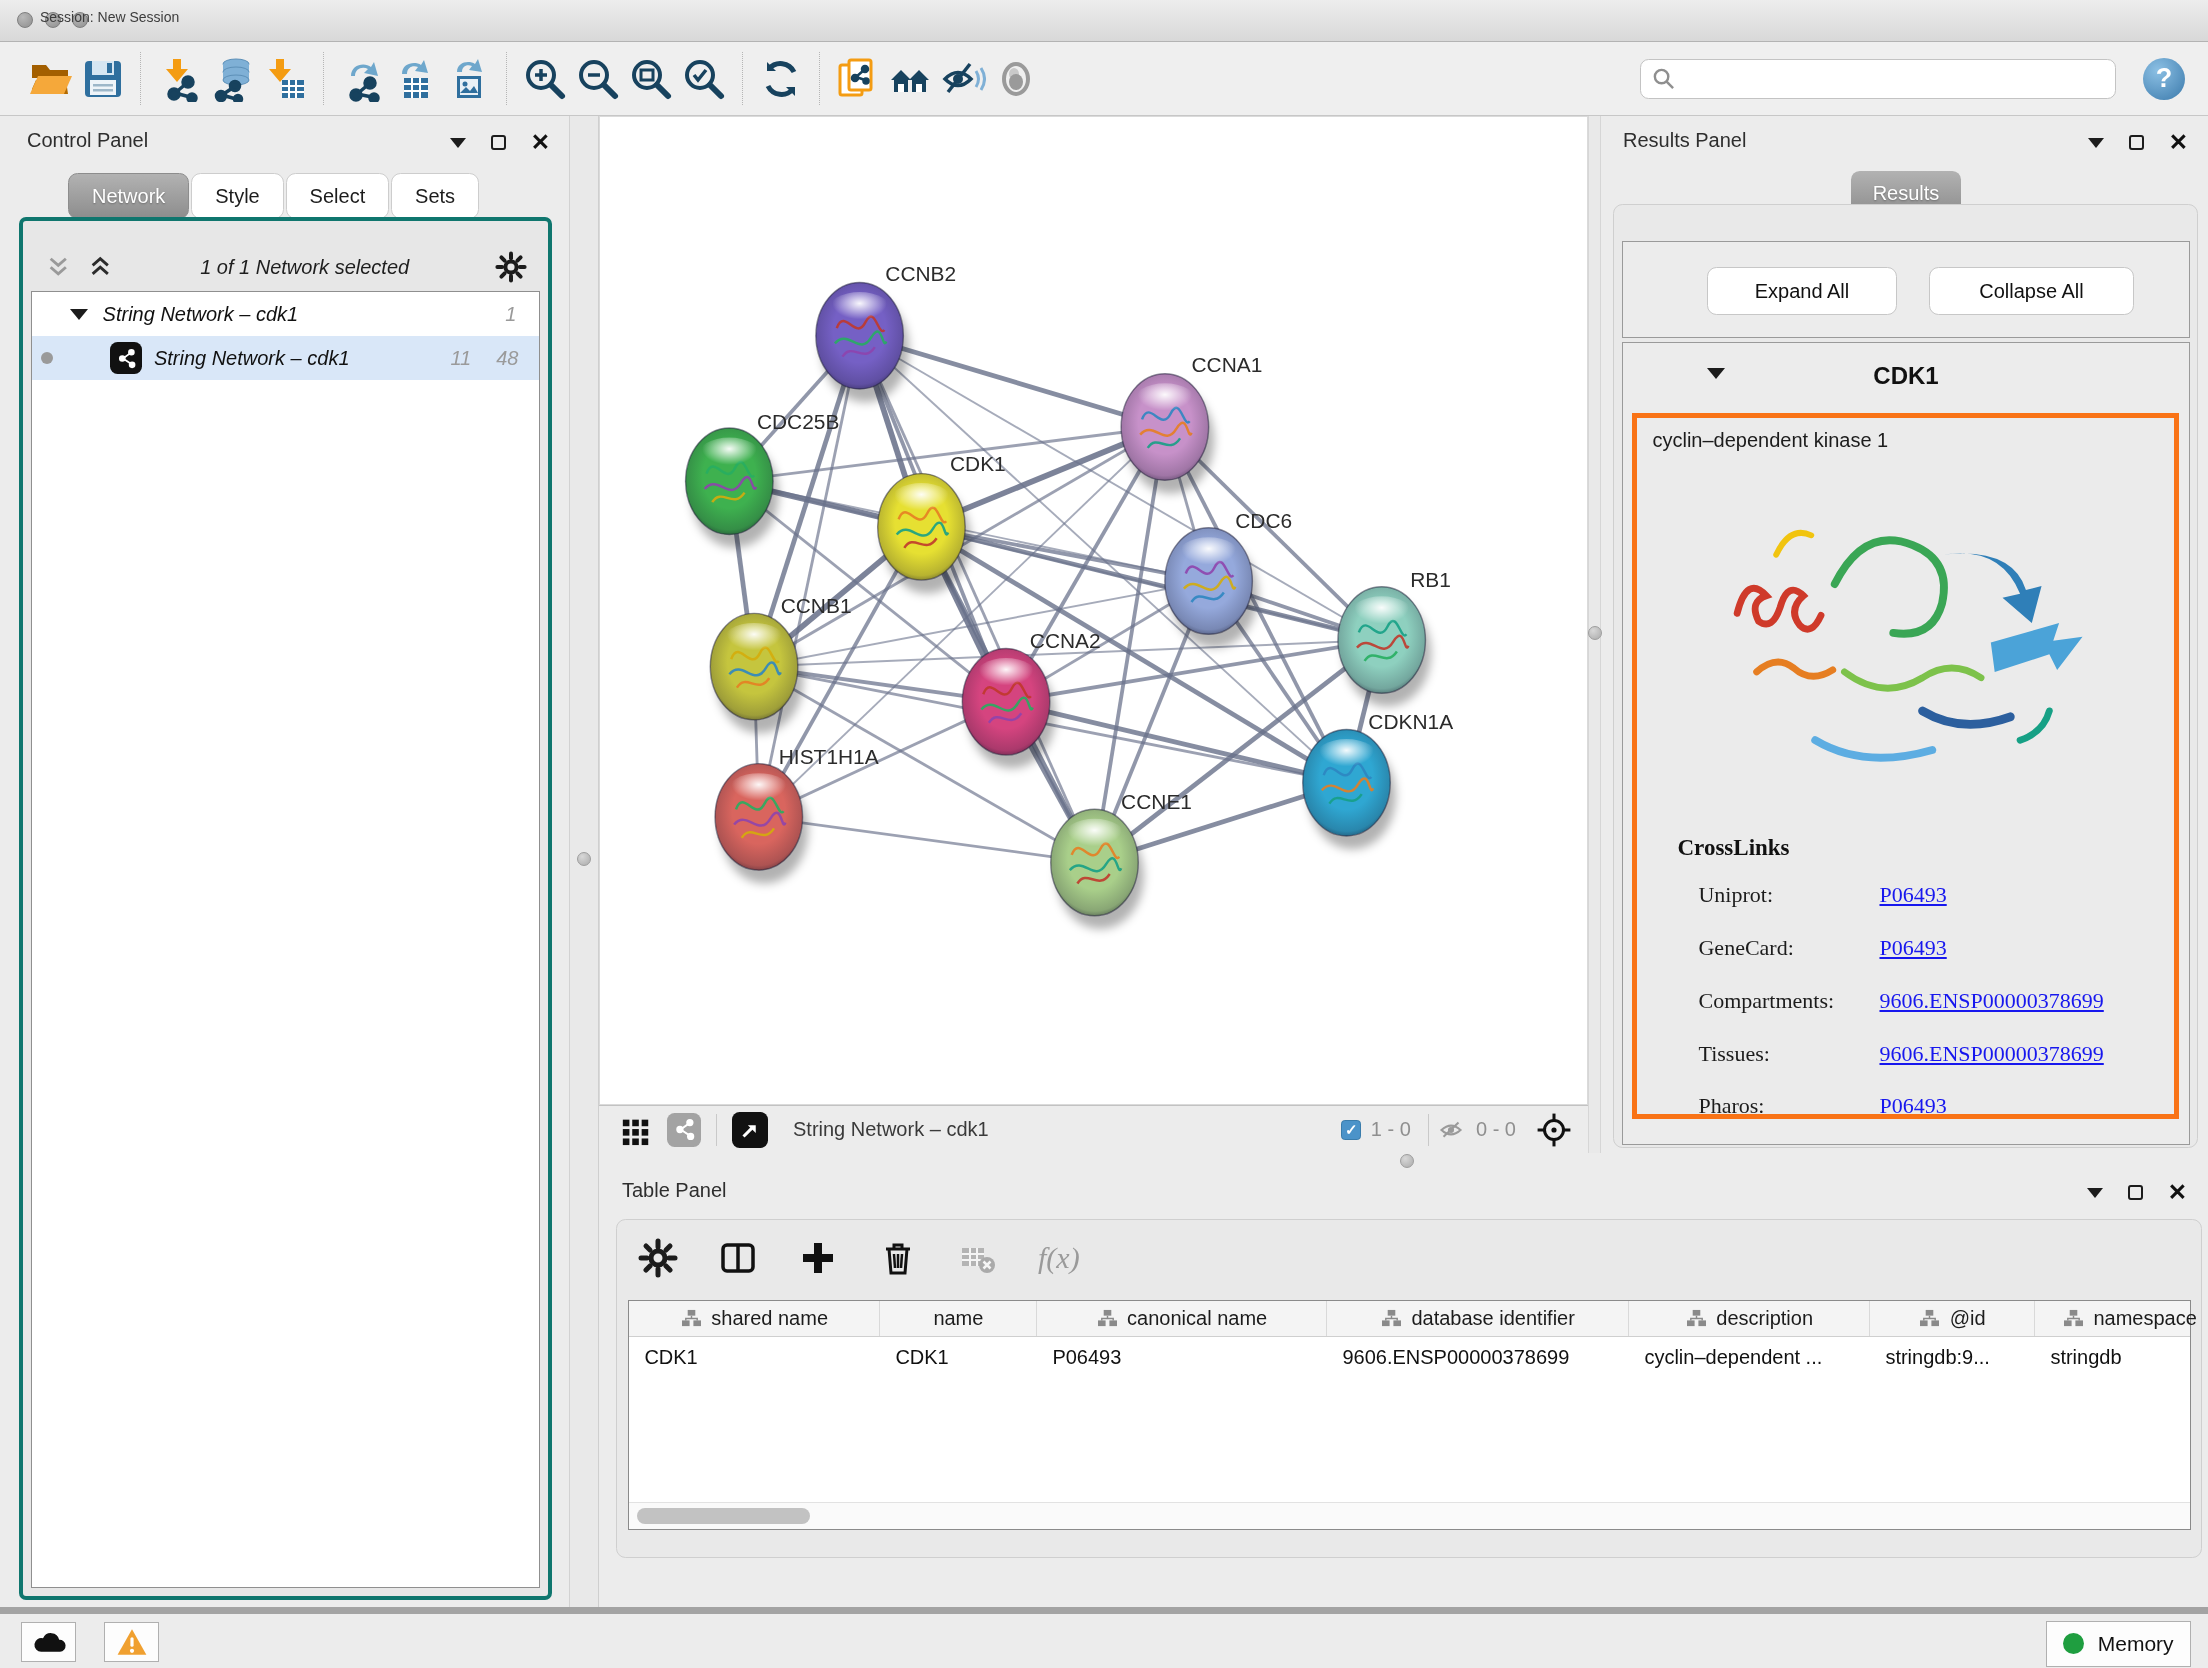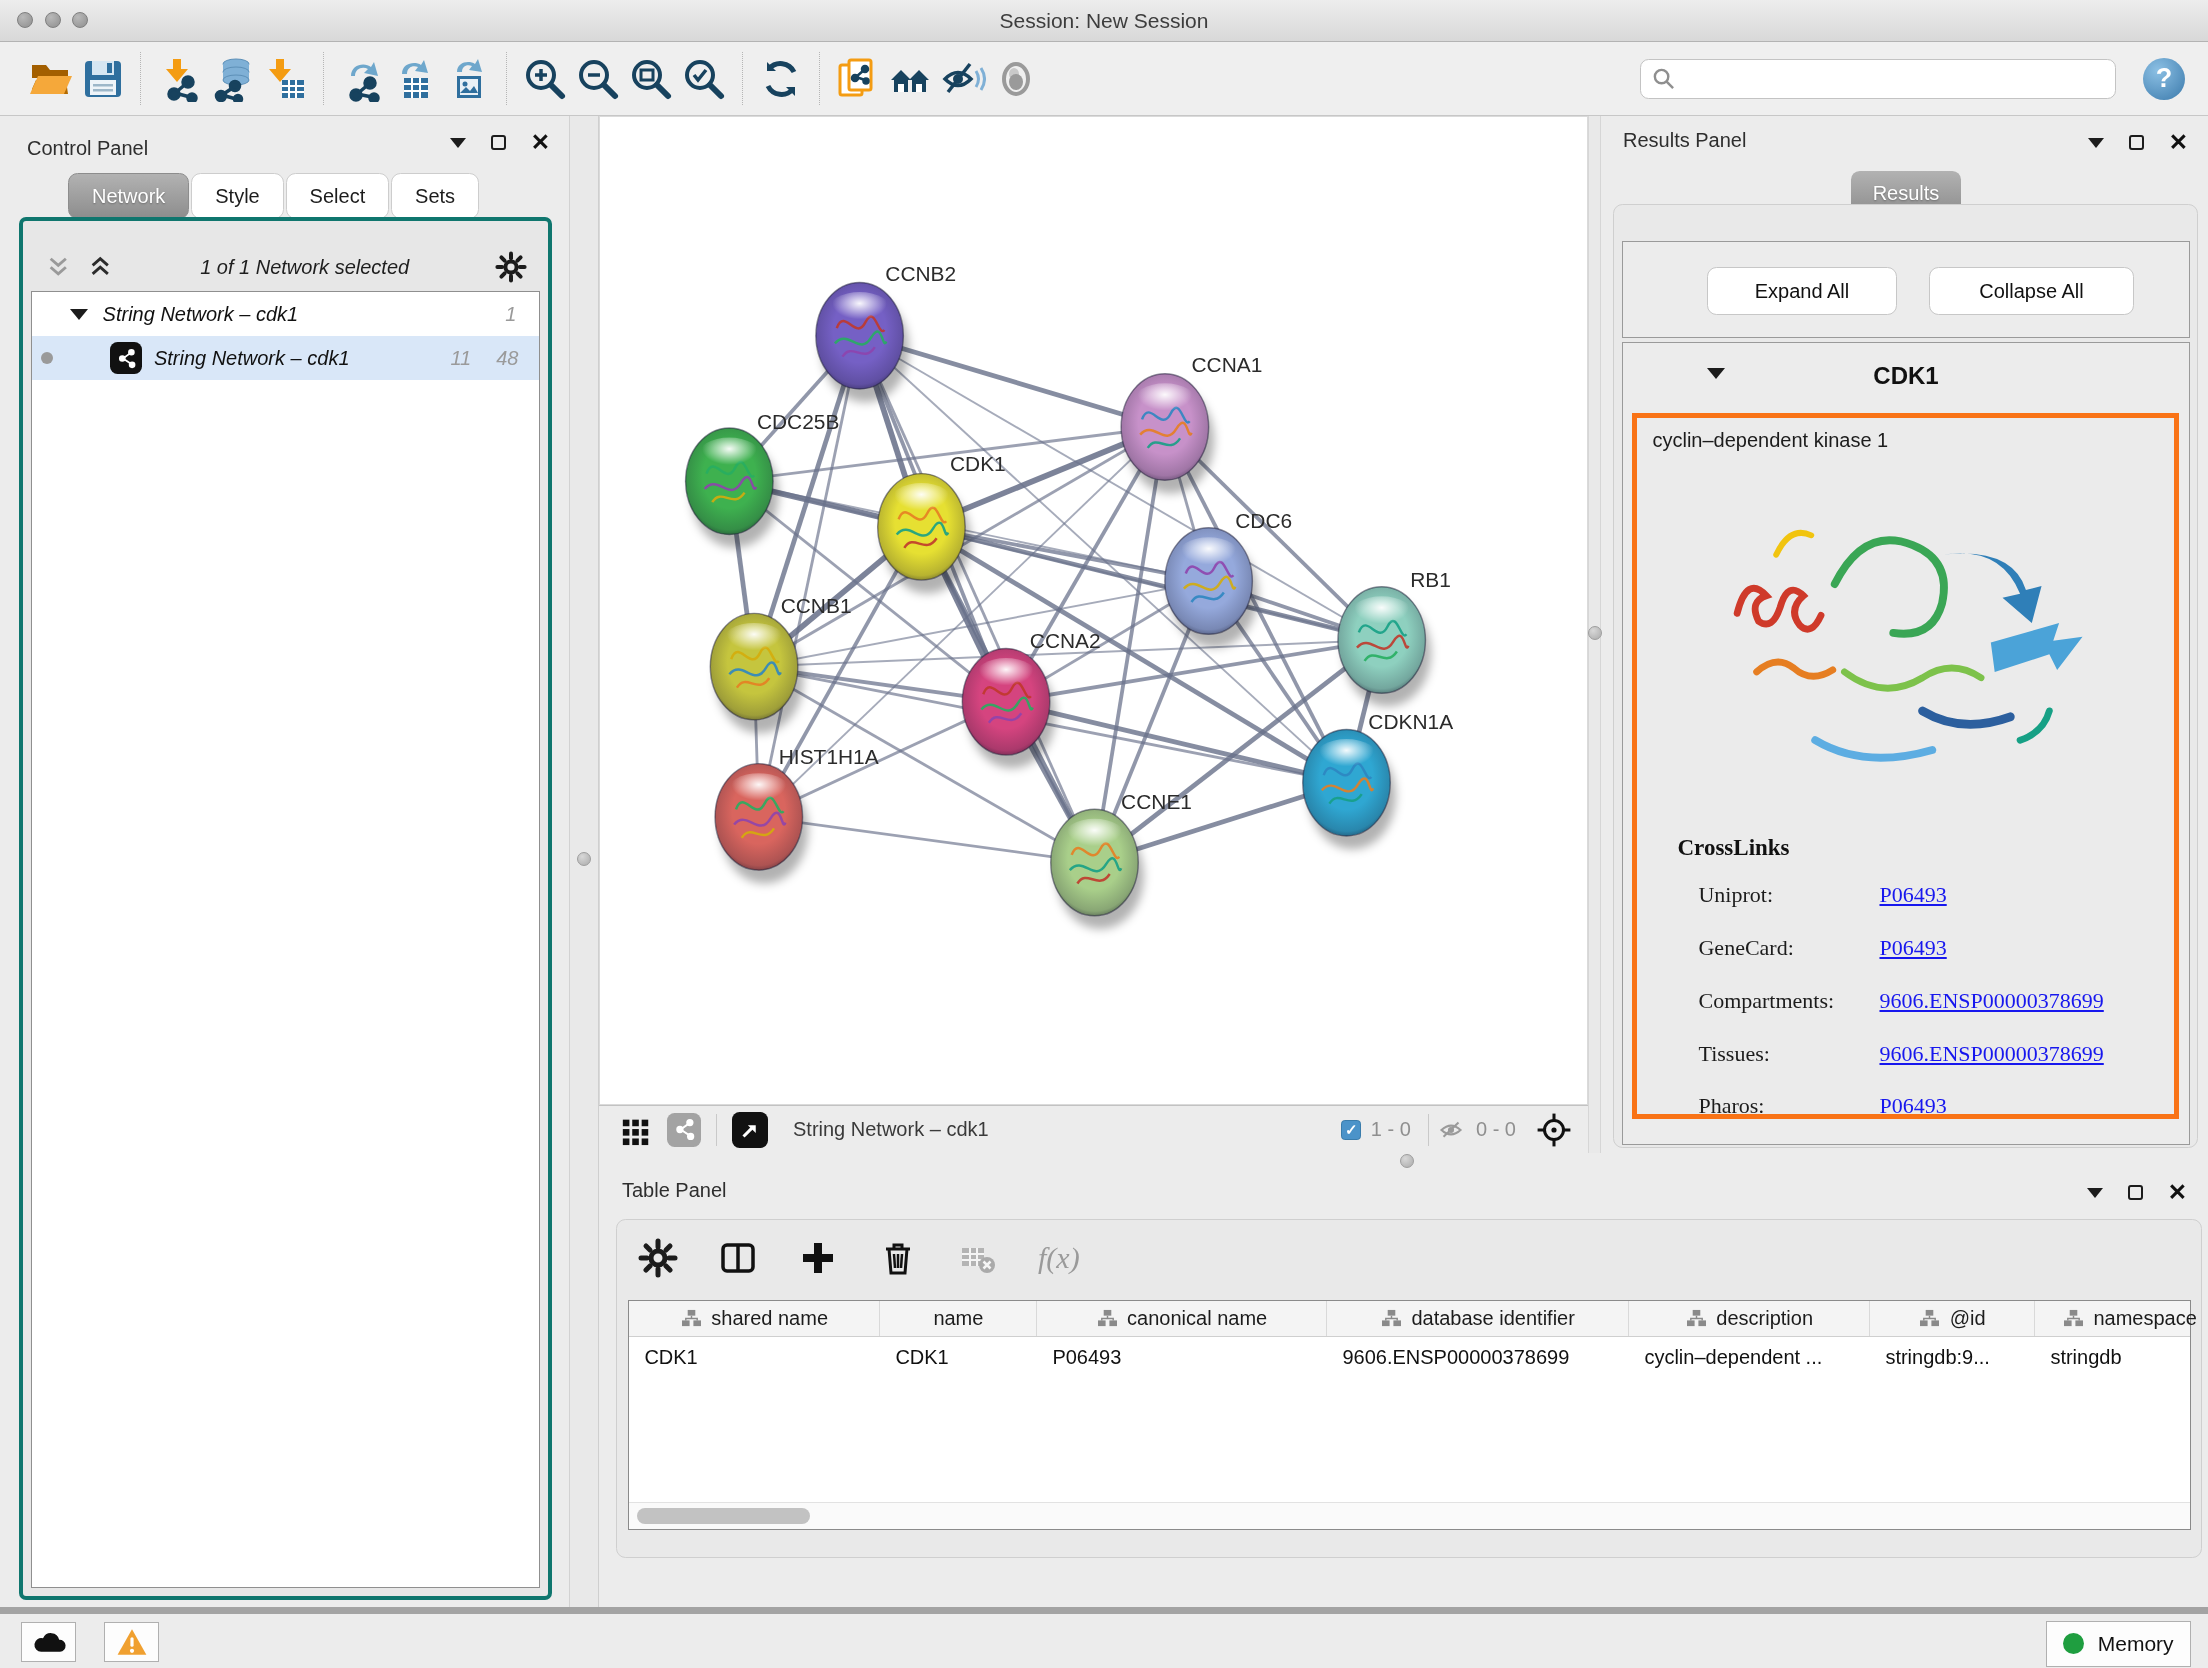--- a/index.html
+++ b/index.html
@@ -4,22 +4,22 @@
 <style>
   * { margin:0; padding:0; box-sizing:border-box; }
   html,body { width:2208px; height:1668px; font-family:"Liberation Sans", sans-serif; background:#ececec; overflow:hidden; }
   #app { position:relative; width:2208px; height:1668px; background:#ececec; }
 
   
   .titlebar { position:absolute; left:0; top:0; width:2208px; height:42px;
     background:linear-gradient(#ededed,#d8d8d8); border-bottom:1px solid #b3b3b3; }
   .tl-dot { position:absolute; top:12.4px; width:16px; height:16px; border-radius:50%;
     background:radial-gradient(circle at 35% 30%, #b9b9b9, #8f8f8f); border:1px solid #7f7f7f; }
-  .titlebar .title { position:absolute; left:0; right:0; top:8.6px; text-align:center;
-    font-size:21px; color:#3d3d3d; }
+  .titlebar .title { position:absolute; left:0; right:0; top:8.6px; 
+    font-size:14px; color:#3d3d3d;padding-left:40px; }
 
   
   .toolbar { position:absolute; left:0; top:42px; width:2208px; height:74px; background:#efefef;
     border-bottom:1px solid #c7c7c7; display:flex; align-items:center; padding:0 23px; }
   .tbtn { width:53px; height:53px; display:flex; align-items:center; justify-content:center; cursor:pointer; }
   .tsep { align-self:center; height:53px; border-left:1.9px dotted #b5b5b5; margin:0 11.4px; }
   .tspacer { flex:1; }
   .searchbox { width:476px; height:40px; background:#fff; border:1px solid #c3c3c3; border-radius:8.6px;
     display:flex; align-items:center; padding:0 9.5px; margin-right:27px; }
   .searchbox input { border:none; outline:none; flex:1; font-size:19px; font-family:"Liberation Sans",sans-serif; background:transparent; }
@@ -29,21 +29,21 @@
 
   
   .panel-title { font-size:20px; color:#2e2e2e; }
   .panel-controls { position:absolute; display:flex; align-items:center; gap:25px; }
   .pc-tri { width:0; height:0; border-left:8.6px solid transparent; border-right:8.6px solid transparent; border-top:10.5px solid #1c1c1c; }
   .pc-sq { width:15px; height:15px; border:2.4px solid #1c1c1c; border-radius:2.9px; }
   .pc-x { font-size:23px; font-weight:bold; color:#111; line-height:1; }
 
   
   .control-panel { position:absolute; left:0; top:116px; width:569px; height:1491px; background:#ececec; }
-  .cp-title { position:absolute; left:27px; top:13.3px;margin-top:8px; }
+  .cp-title { position:absolute; left:27px; top:13.3px; }
   .cp-ctrls { right:19px; top:15px; }
   .tabs-row { position:absolute; display:flex; }
   .tab { height:46px; display:flex; align-items:center; justify-content:center; font-size:20px; color:#1c1c1c;
     background:#fff; border:1px solid #cdcdcd; border-radius:9.5px; margin-right:1.9px; padding:8px 23px; cursor:pointer; }
   .tab.sel { background:linear-gradient(#b2b2b2,#8d8d8d); color:#fff; border-color:#8d8d8d;
     text-shadow:0 1px 1.9px rgba(0,0,0,.3); }
   .cp-tabs { left:68px; top:57px; }
   .cp-box { position:absolute; left:19px; top:101px; width:533px; height:1383px; background:#e7e7e7;
     border:4px solid #0f766e; border-radius:7px;font-style:italic; }
   .cp-subrow { position:absolute; left:0; right:0; top:25px; height:42px; display:flex; align-items:center; padding:0 21px; }

